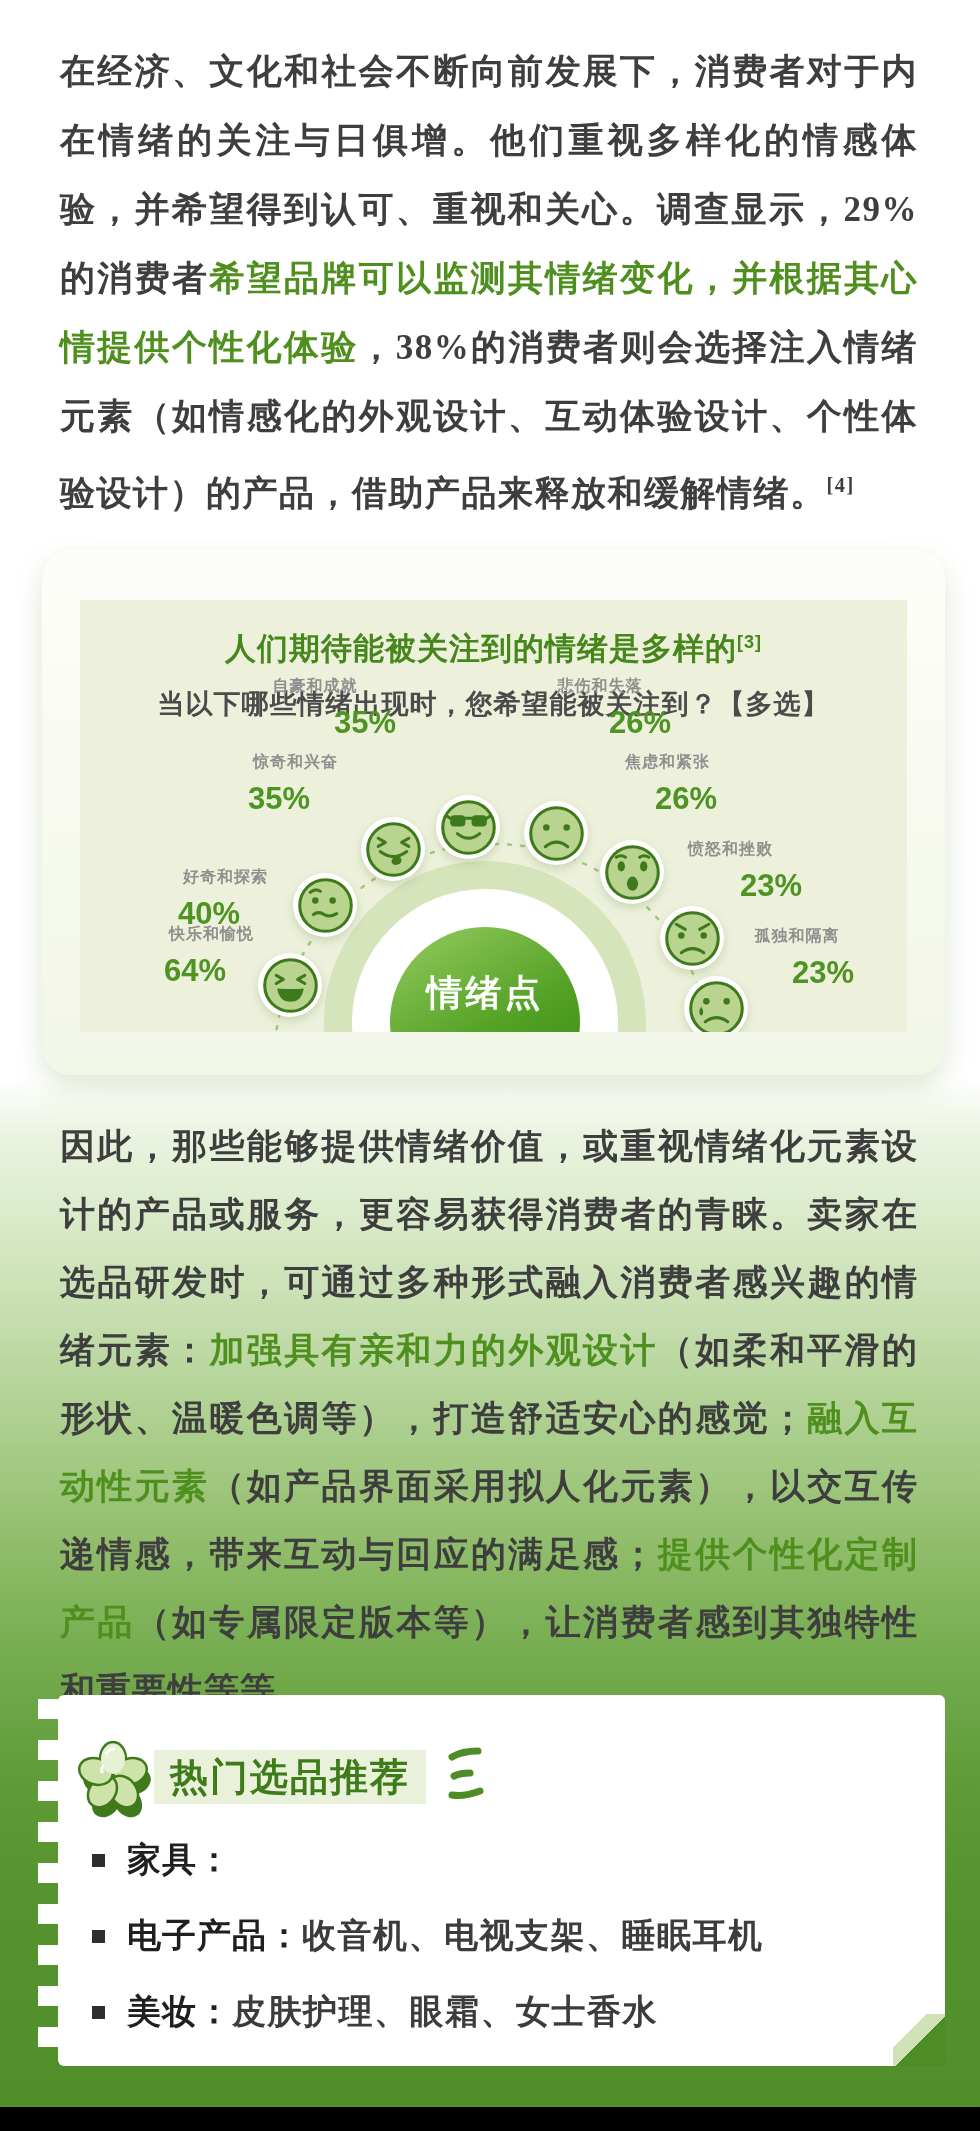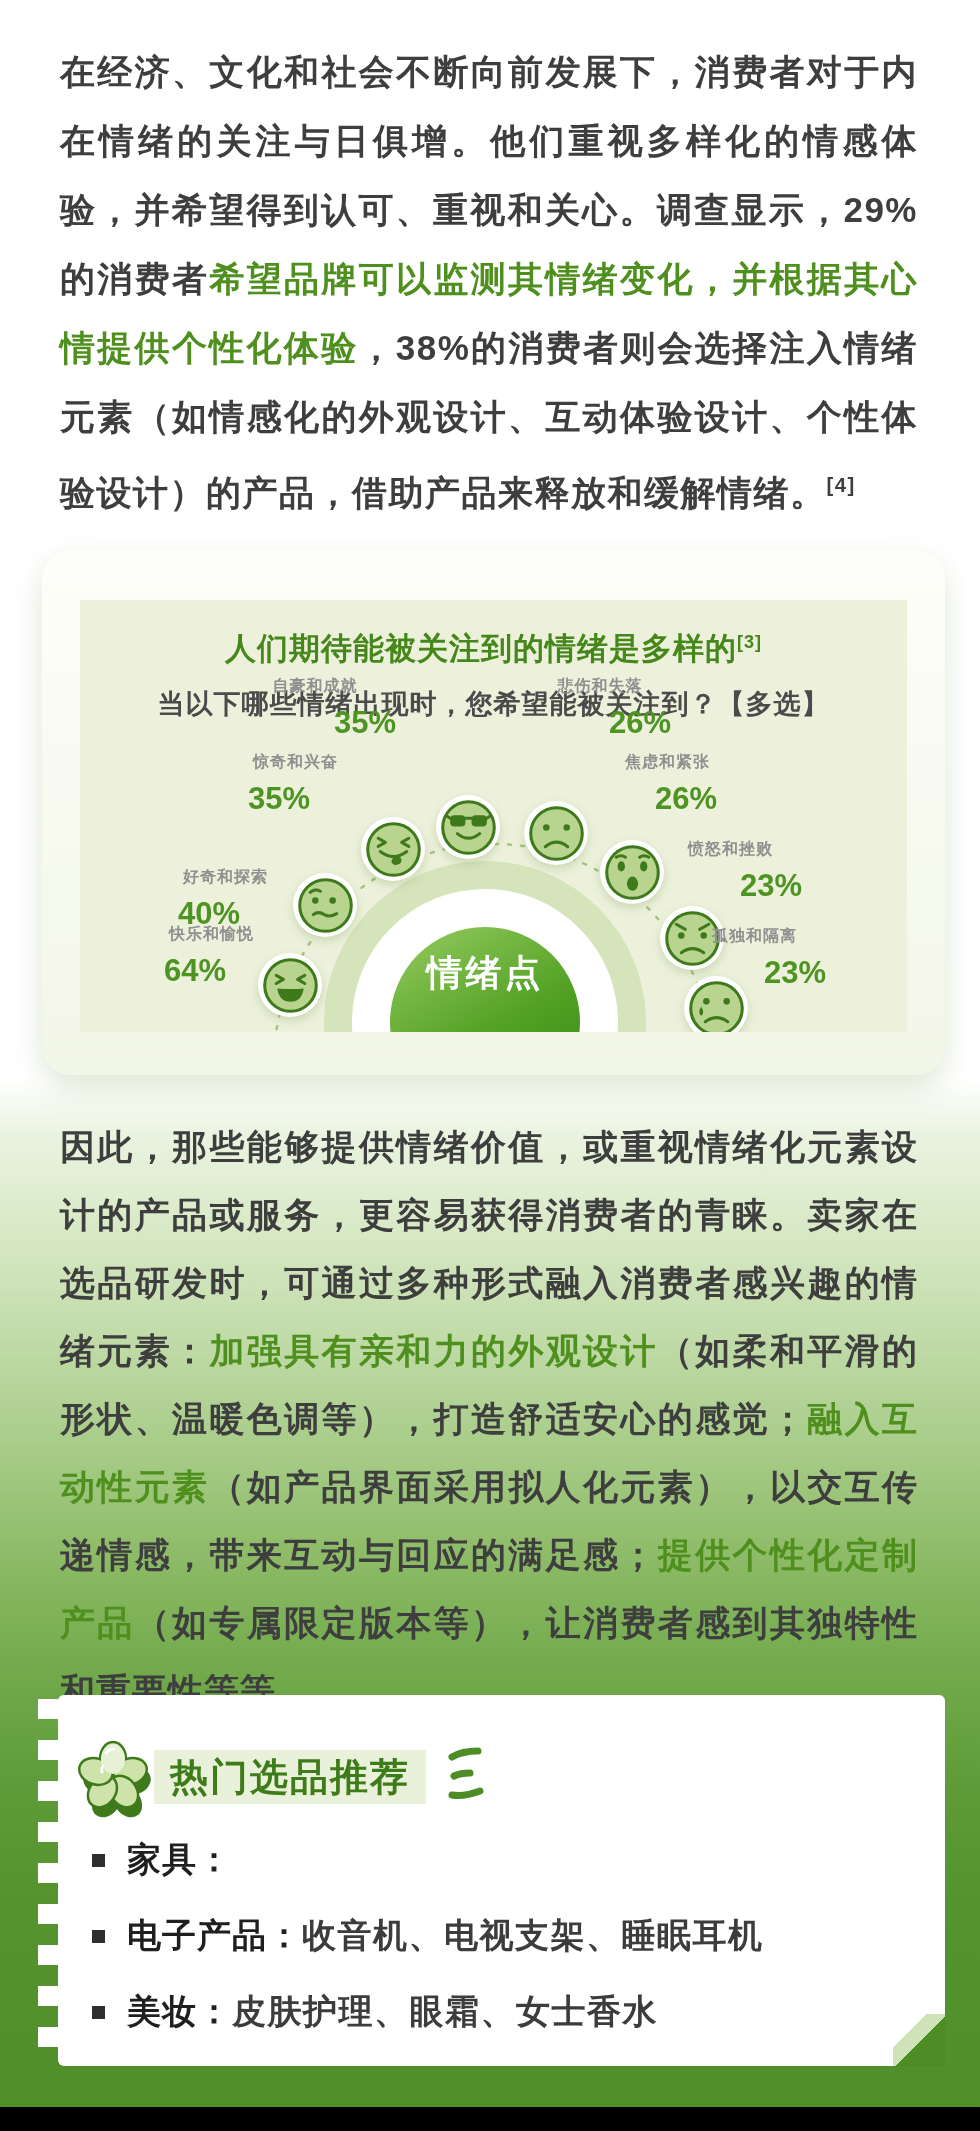--- a/index.html
+++ b/index.html
@@ -5,21 +5,21 @@
   html,body{margin:0;padding:0;background:#fff;}
   #page{
     position:relative;width:980px;height:2131px;overflow:hidden;
     font-family:"Liberation Sans","DejaVu Sans",sans-serif;
     background:linear-gradient(180deg,
       #ffffff 0px,#ffffff 1078px,#eaf3e0 1135px,#d8e9c6 1230px,
       #c3dcab 1330px,#a9cd8a 1440px,#8fbc69 1550px,#74ab4e 1660px,
       #5f9c39 1780px,#54932d 1900px,#4f8e28 2131px);
   }
   .para{position:absolute;font-weight:700;color:#3e3e3e;font-size:35px;
-        line-height:69px;letter-spacing:1.5px;text-align:justify;margin:0;}
+        line-height:69px;letter-spacing:1.5px;text-align:justify;margin:0;font-family:Liberation Serif, serif;}
   .para sup{font-size:0.58em;font-weight:700;}
   .hl{color:#4f8f1d;}
   #para1{left:60px;top:37px;width:858px;}
   #para2{left:60px;top:1113px;width:858px;line-height:68px;letter-spacing:1px;}
 
   
   .chart-card{position:absolute;left:42px;top:550px;width:903px;height:525px;
     background:linear-gradient(180deg,#fdfef9,#f2f6e7);border-radius:30px;
     box-shadow:0 12px 28px rgba(110,150,70,.22);}
   .chart-inner{position:absolute;left:38px;top:50px;width:827px;height:432px;
@@ -28,41 +28,41 @@
     font-size:31px;font-weight:700;color:#45871b;letter-spacing:1px;}
   .chart-title sup{font-size:18px;}
   .chart-subtitle{position:absolute;left:0;top:86px;width:100%;text-align:center;
     font-size:27px;font-weight:700;color:#4b4b4b;letter-spacing:1px;}
   .arc-svg{position:absolute;left:0;top:0;width:827px;height:432px;}
   .ring{position:absolute;border-radius:50%;}
   .ring1{left:244px;top:261px;width:322px;height:322px;background:#d6e4bc;}
   .ring2{left:272px;top:289px;width:266px;height:266px;background:#ffffff;}
   .ring3{left:310px;top:327px;width:190px;height:190px;
     background:linear-gradient(150deg,#90c85b 5%,#52a024 55%,#368913 100%);}
-  .center-label{display:block;text-align:center;margin-top:22px;color:#fff;
+  .center-label{display:block;text-align:center;margin-top:42px;color:#fff;
     font-size:36px;font-weight:700;letter-spacing:3px;}
   .em{position:absolute;width:64px;height:64px;border-radius:50%;background:#fff;
     box-shadow:0 4px 10px rgba(100,140,60,.25);
     display:flex;align-items:center;justify-content:center;}
   .em svg{width:55px;height:55px;}
   .em-0{left:178px;top:353px;} .em-1{left:213px;top:273px;}
   .em-2{left:281px;top:217px;} .em-3{left:356px;top:195px;}
   .em-4{left:444px;top:201px;} .em-5{left:520px;top:240px;}
   .em-6{left:580px;top:306px;} .em-7{left:604px;top:376px;}
   .lab{position:absolute;width:170px;}
   .lab .l{font-size:16px;font-weight:700;color:#8f8f8f;line-height:32px;letter-spacing:1px;}
   .lab .p{font-size:31px;font-weight:700;color:#4e9423;line-height:42px;}
   .lab-0{left:4px;top:318px;text-align:right;}   .lab-0 .p{padding-right:28px;}
   .lab-1{left:18px;top:230px;text-align:right;margin-top:31px;}.lab-1 .p{padding-right:28px;}
   .lab-2{left:88px;top:146px;text-align:right;}.lab-2 .p{padding-right:28px;}
   .lab-3{left:150px;top:70px;text-align:center;}.lab-3 .p{text-align:right;padding-right:4px;}
   .lab-4{left:435px;top:70px;text-align:center;}.lab-4 .p{text-align:right;padding-right:14px;}
   .lab-5{left:545px;top:146px;text-align:left;}.lab-5 .p{padding-left:30px;}
   .lab-6{left:608px;top:233px;text-align:left;}.lab-6 .p{padding-left:52px;}
-  .lab-7{left:632px;top:320px;text-align:left;}.lab-7 .p{padding-left:52px;}
+  .lab-7{left:632px;top:320px;text-align:center;}.lab-7 .p{padding-left:52px;}
 
   
   .rec-card{position:absolute;left:58px;top:1695px;width:887px;height:371px;
     background:#fff;border-radius:6px;}
   .rec-card::before{content:"";position:absolute;left:-20px;top:4px;bottom:4px;width:20px;
     background:repeating-linear-gradient(180deg,#ffffff 0 20px,rgba(255,255,255,0) 20px 41px);}
   .flower{position:absolute;left:15px;top:46px;width:84px;height:84px;}
   .rec-title-band{position:absolute;left:96px;top:55px;width:272px;height:54px;
     background:#e9f1da;display:flex;align-items:center;justify-content:center;}
   .rec-title{font-size:38px;font-weight:700;color:#3e7c19;letter-spacing:2px;}

